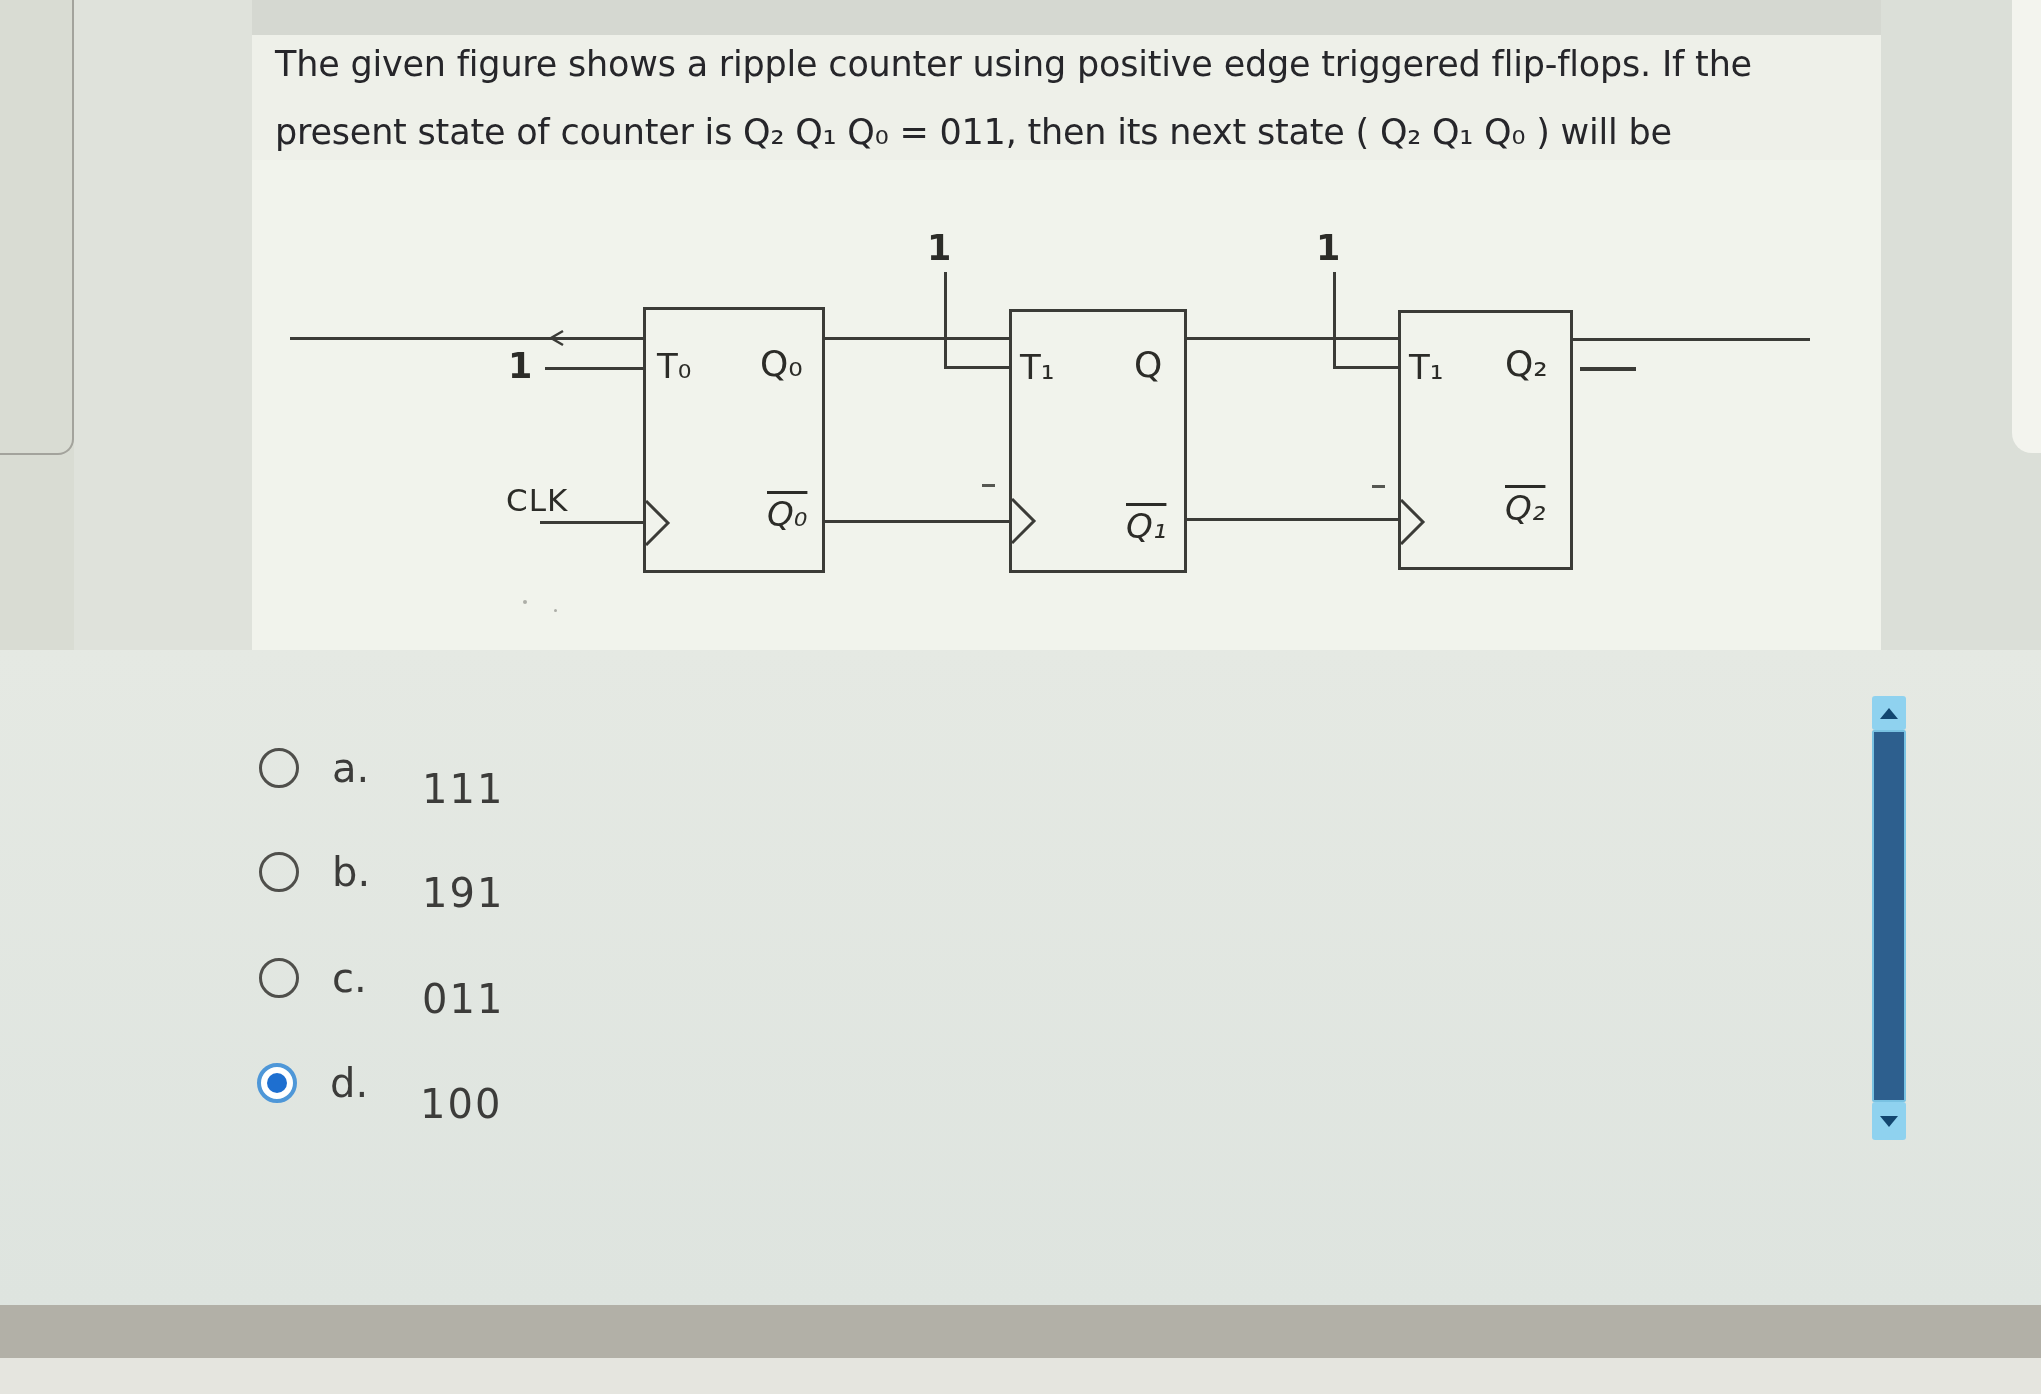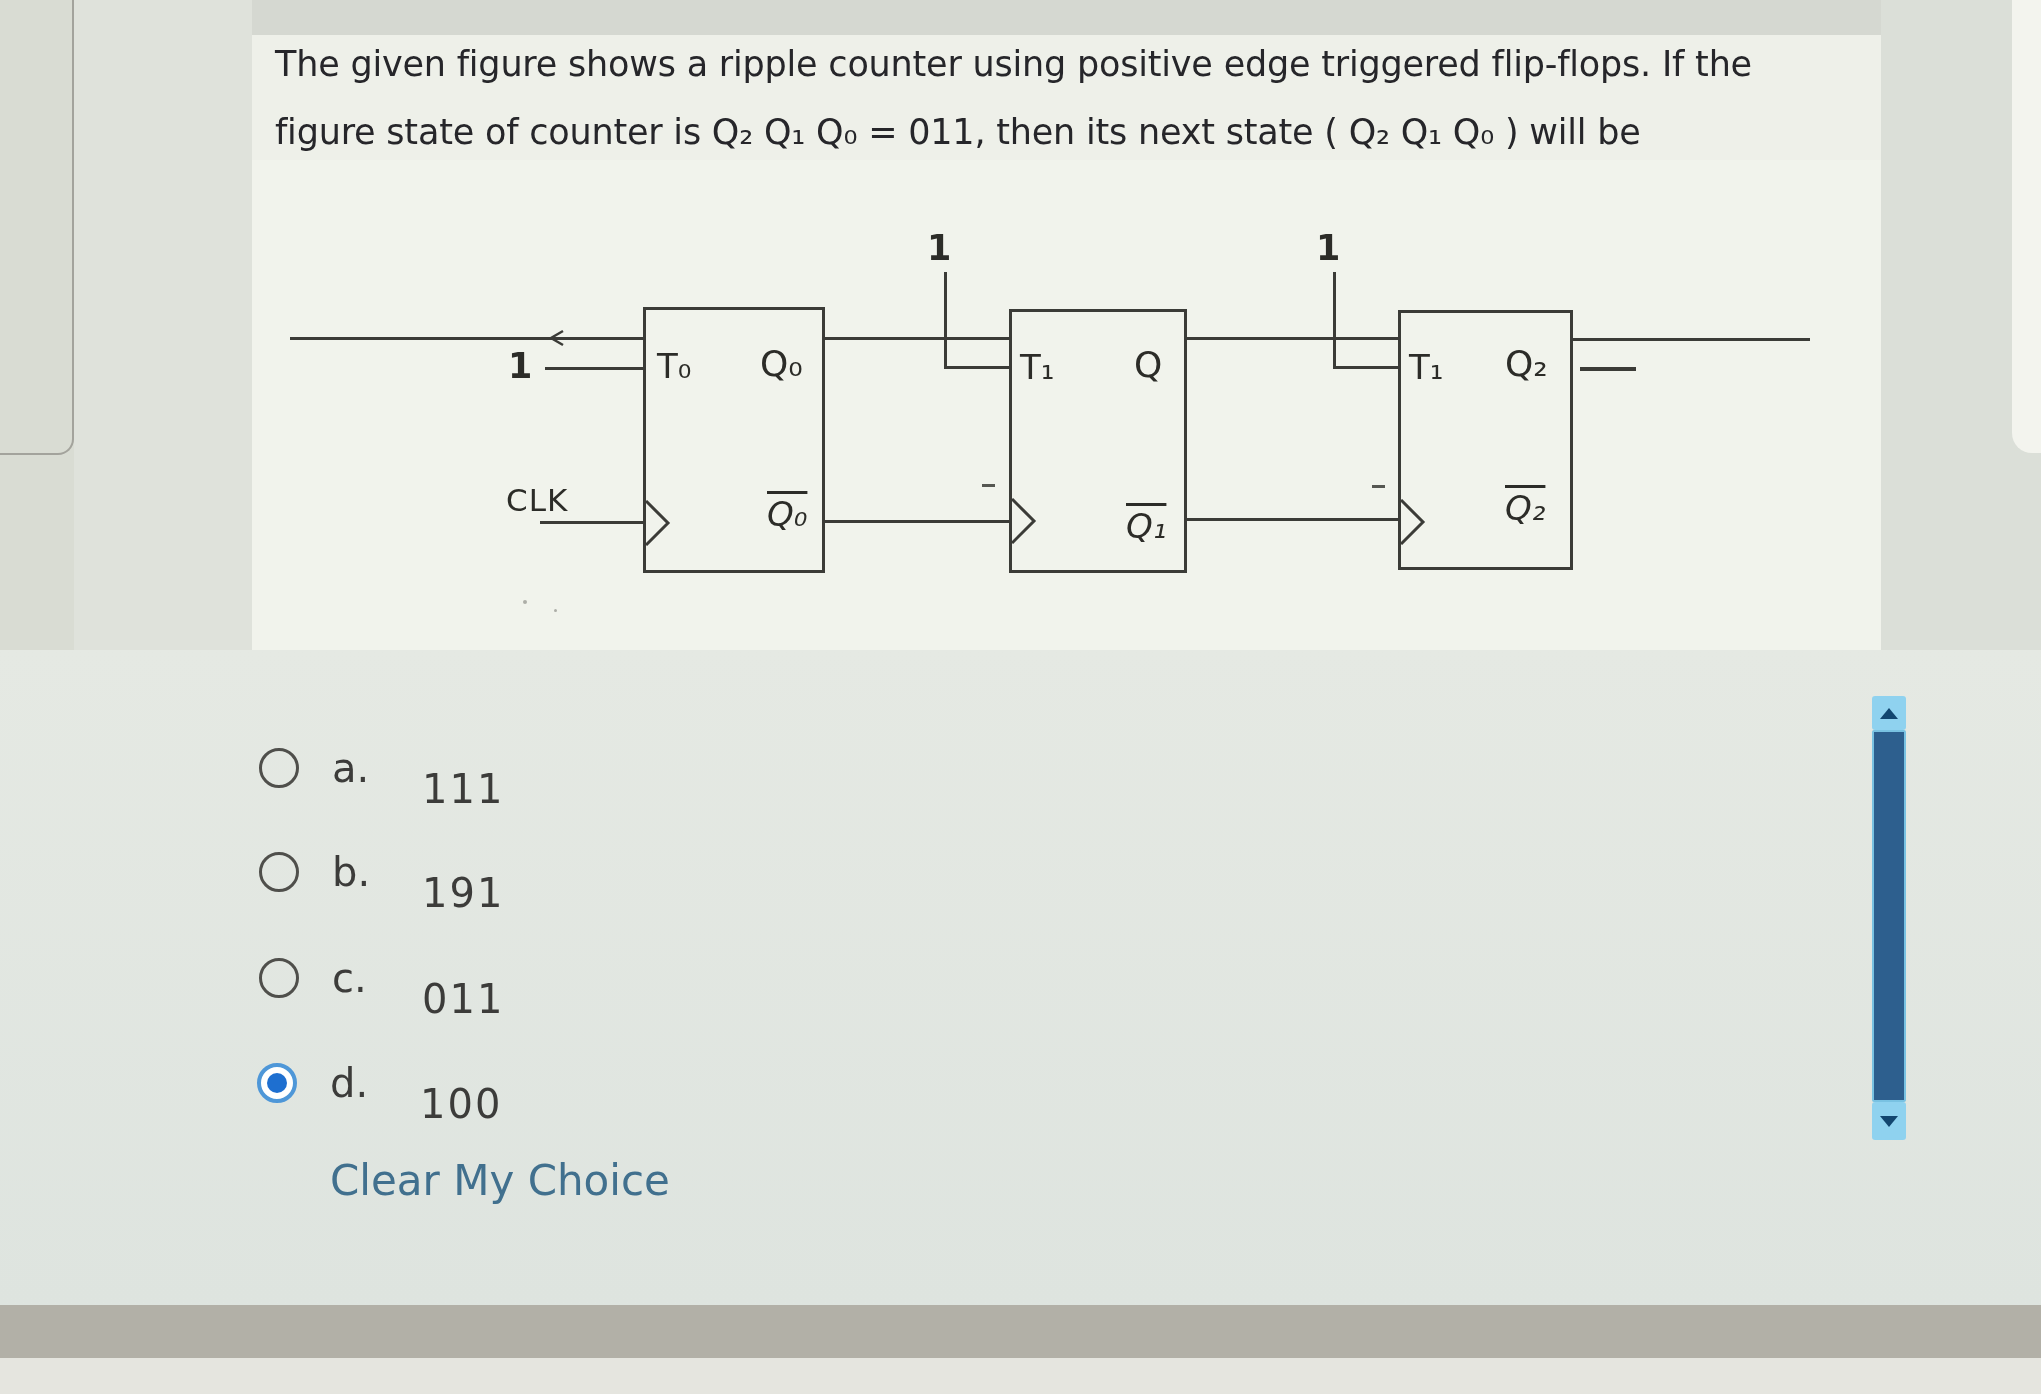--- a/index.html
+++ b/index.html
@@ -65,21 +65,21 @@
   <div class="abs main-panel"></div>
   <div class="abs figure-panel"></div>
   <div class="abs right-strip"></div>
   <div class="abs options-area"></div>
   <div class="abs corner-line"></div>
   <div class="abs white-card"></div>
   <div class="abs bottom-band"></div>
   <div class="abs bottom-below"></div>
 
   <div class="abs q-line q-line1">The given figure shows a ripple counter using positive edge triggered flip-flops. If the</div>
-  <div class="abs q-line q-line2">figure state of counter is Q₂ Q₁ Q₀ = 011, then its next state ( Q₂ Q₁ Q₀ ) will be</div>
+  <div class="abs q-line q-line2">present state of counter is Q₂ Q₁ Q₀ = 011, then its next state ( Q₂ Q₁ Q₀ ) will be</div>
 
   <div>
 
     <div class="abs wire-h" style="left:290px;top:337px;width:353px;"></div>
     <div class="abs wire-h" style="left:825px;top:337px;width:184px;"></div>
     <div class="abs wire-h" style="left:1187px;top:337px;width:211px;"></div>
     <div class="abs wire-h" style="left:1573px;top:338px;width:237px;"></div>
     <div class="abs wire-h" style="left:545px;top:367px;width:98px;"></div>
     <div class="abs wire-h" style="left:540px;top:521px;width:103px;"></div>
     <div class="abs wire-h" style="left:825px;top:520px;width:184px;"></div>
@@ -148,21 +148,20 @@
     <div class="radio"></div>
     <span class="opt-letter">c.</span>
     <span class="opt-value">011</span>
   </div>
   <div class="opt-row" style="top:1061px;left:257px;">
     <div class="radio selected"></div>
     <span class="opt-letter">d.</span>
     <span class="opt-value">100</span>
   </div>
 
-  <div class="abs clear-link">Clear My Choice</div>
 
   <div class="abs scrollbar">
     <div class="sb-btn sb-up">
       <div class="tri-up"></div>
     </div>
     <div class="sb-thumb"></div>
     <div class="sb-btn sb-down">
       <div class="tri-down"></div>
     </div>
   </div>

